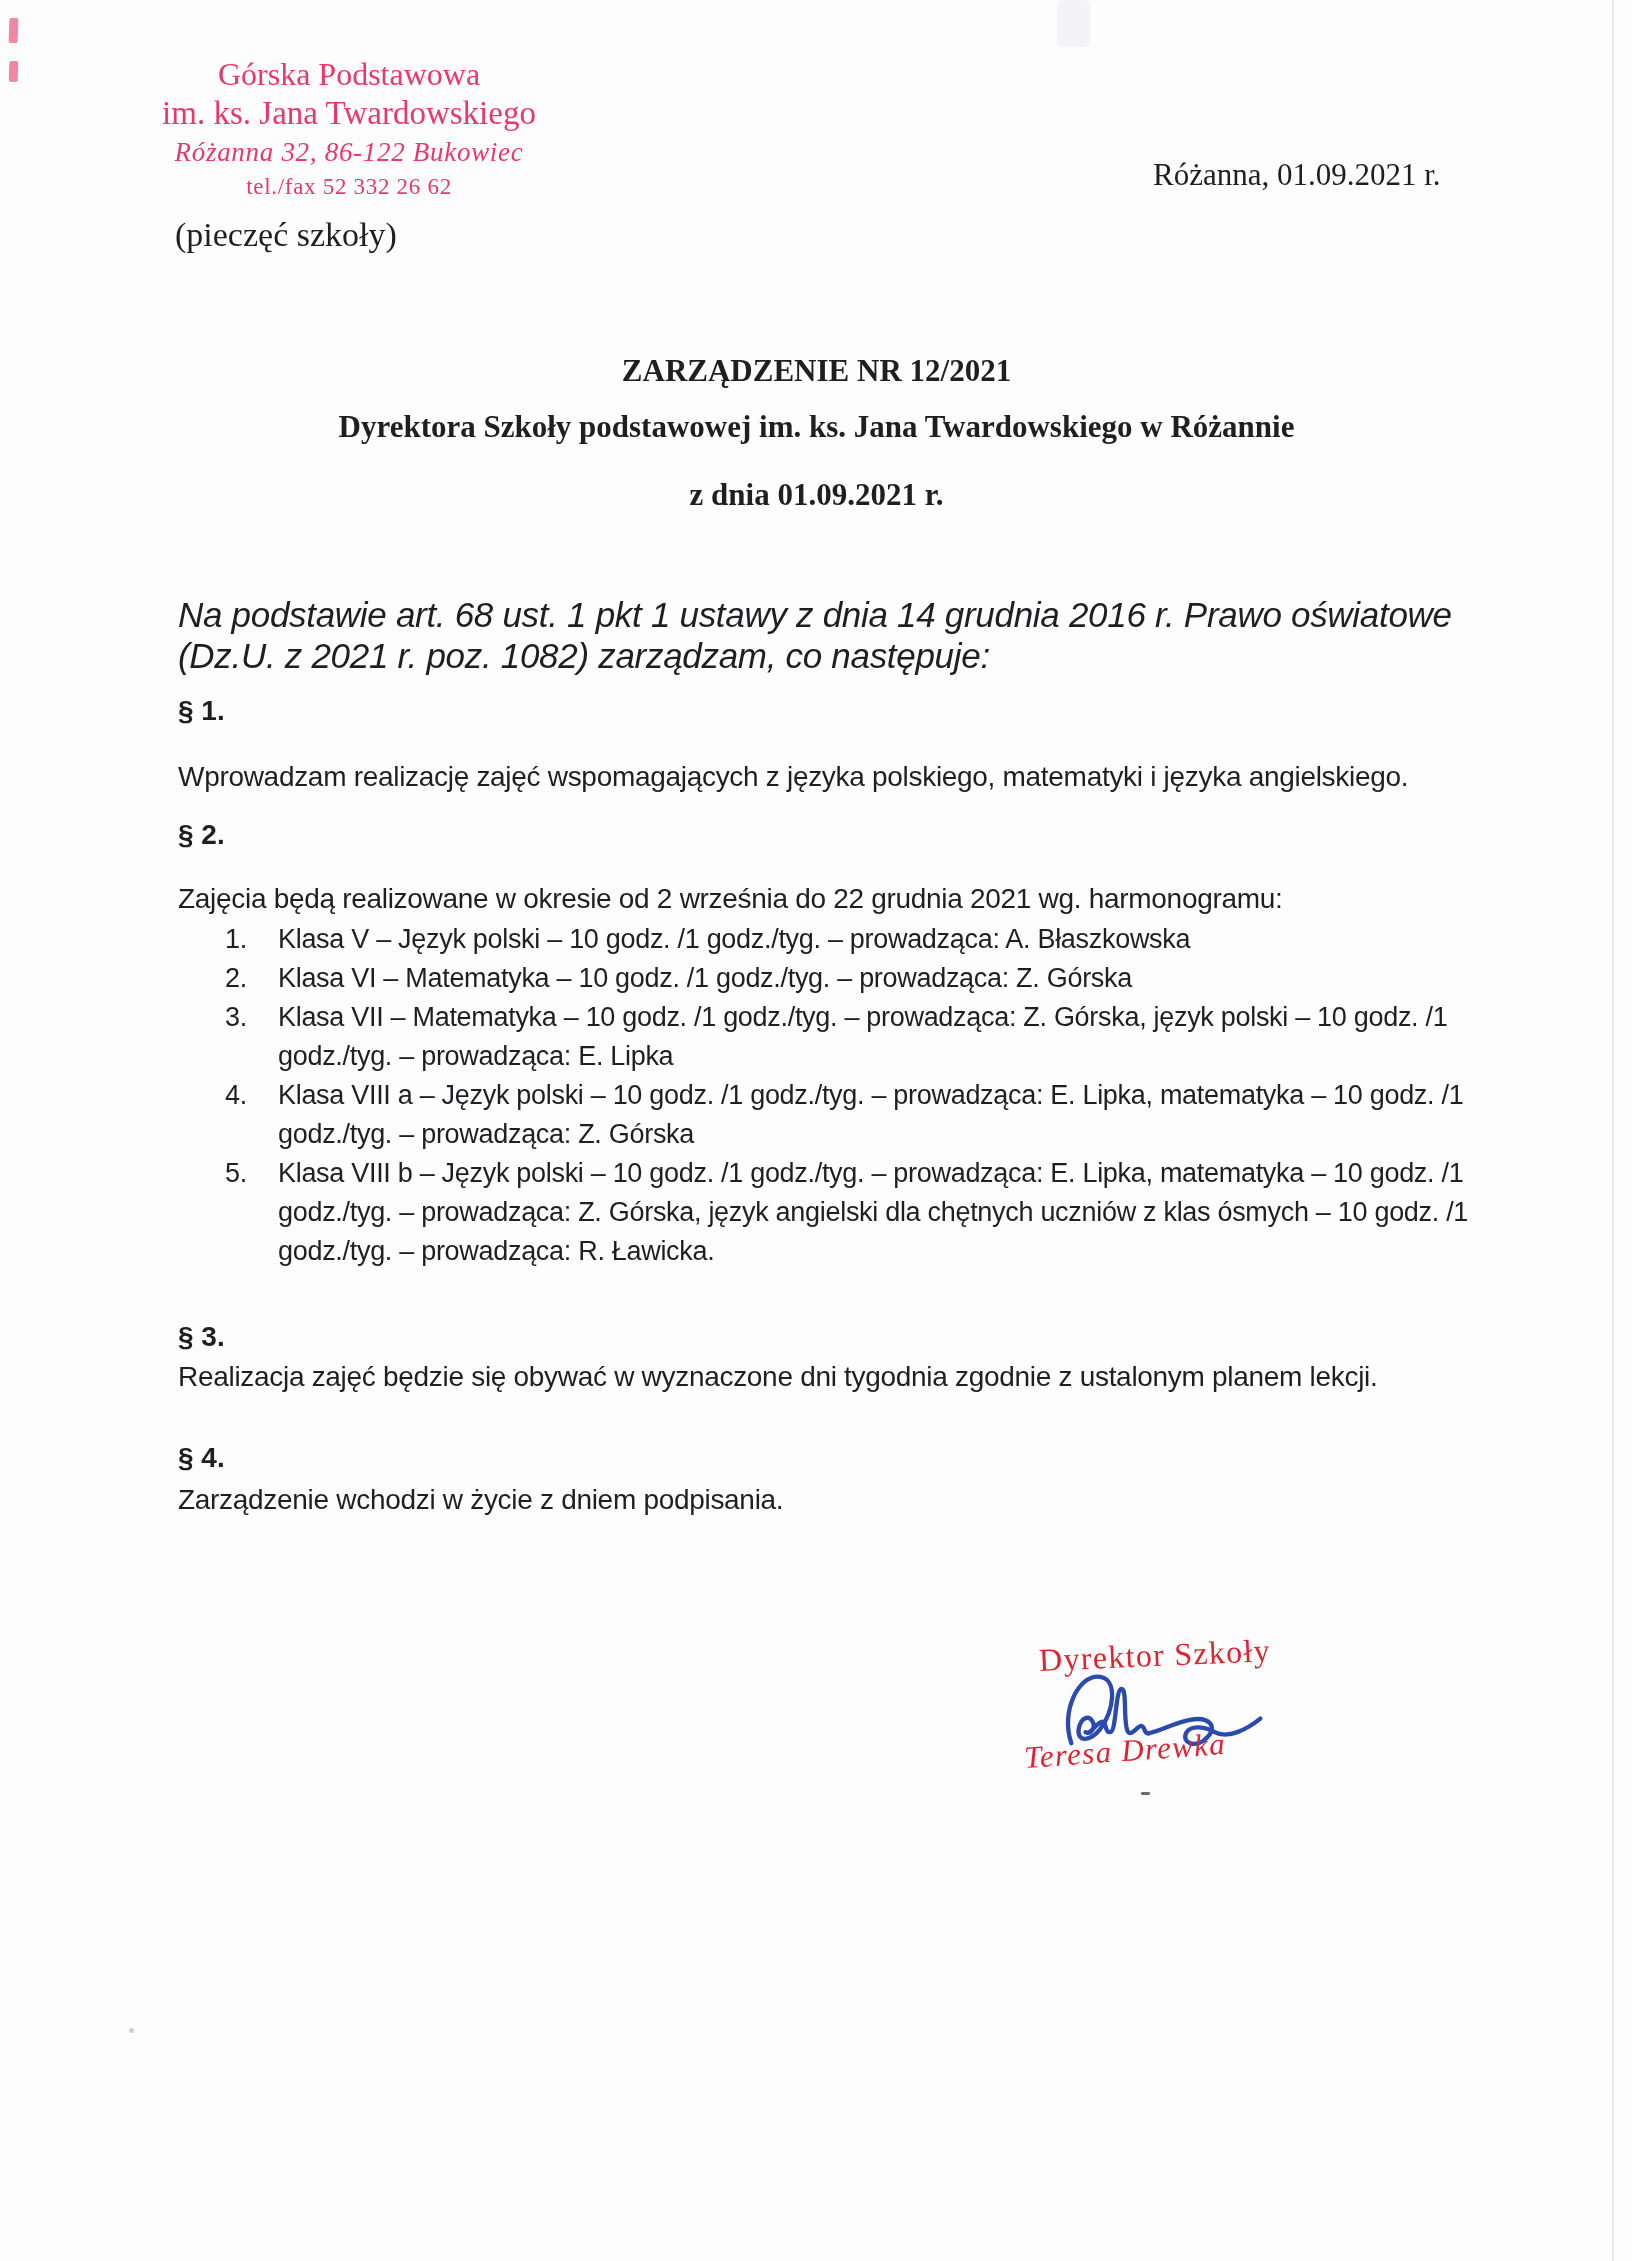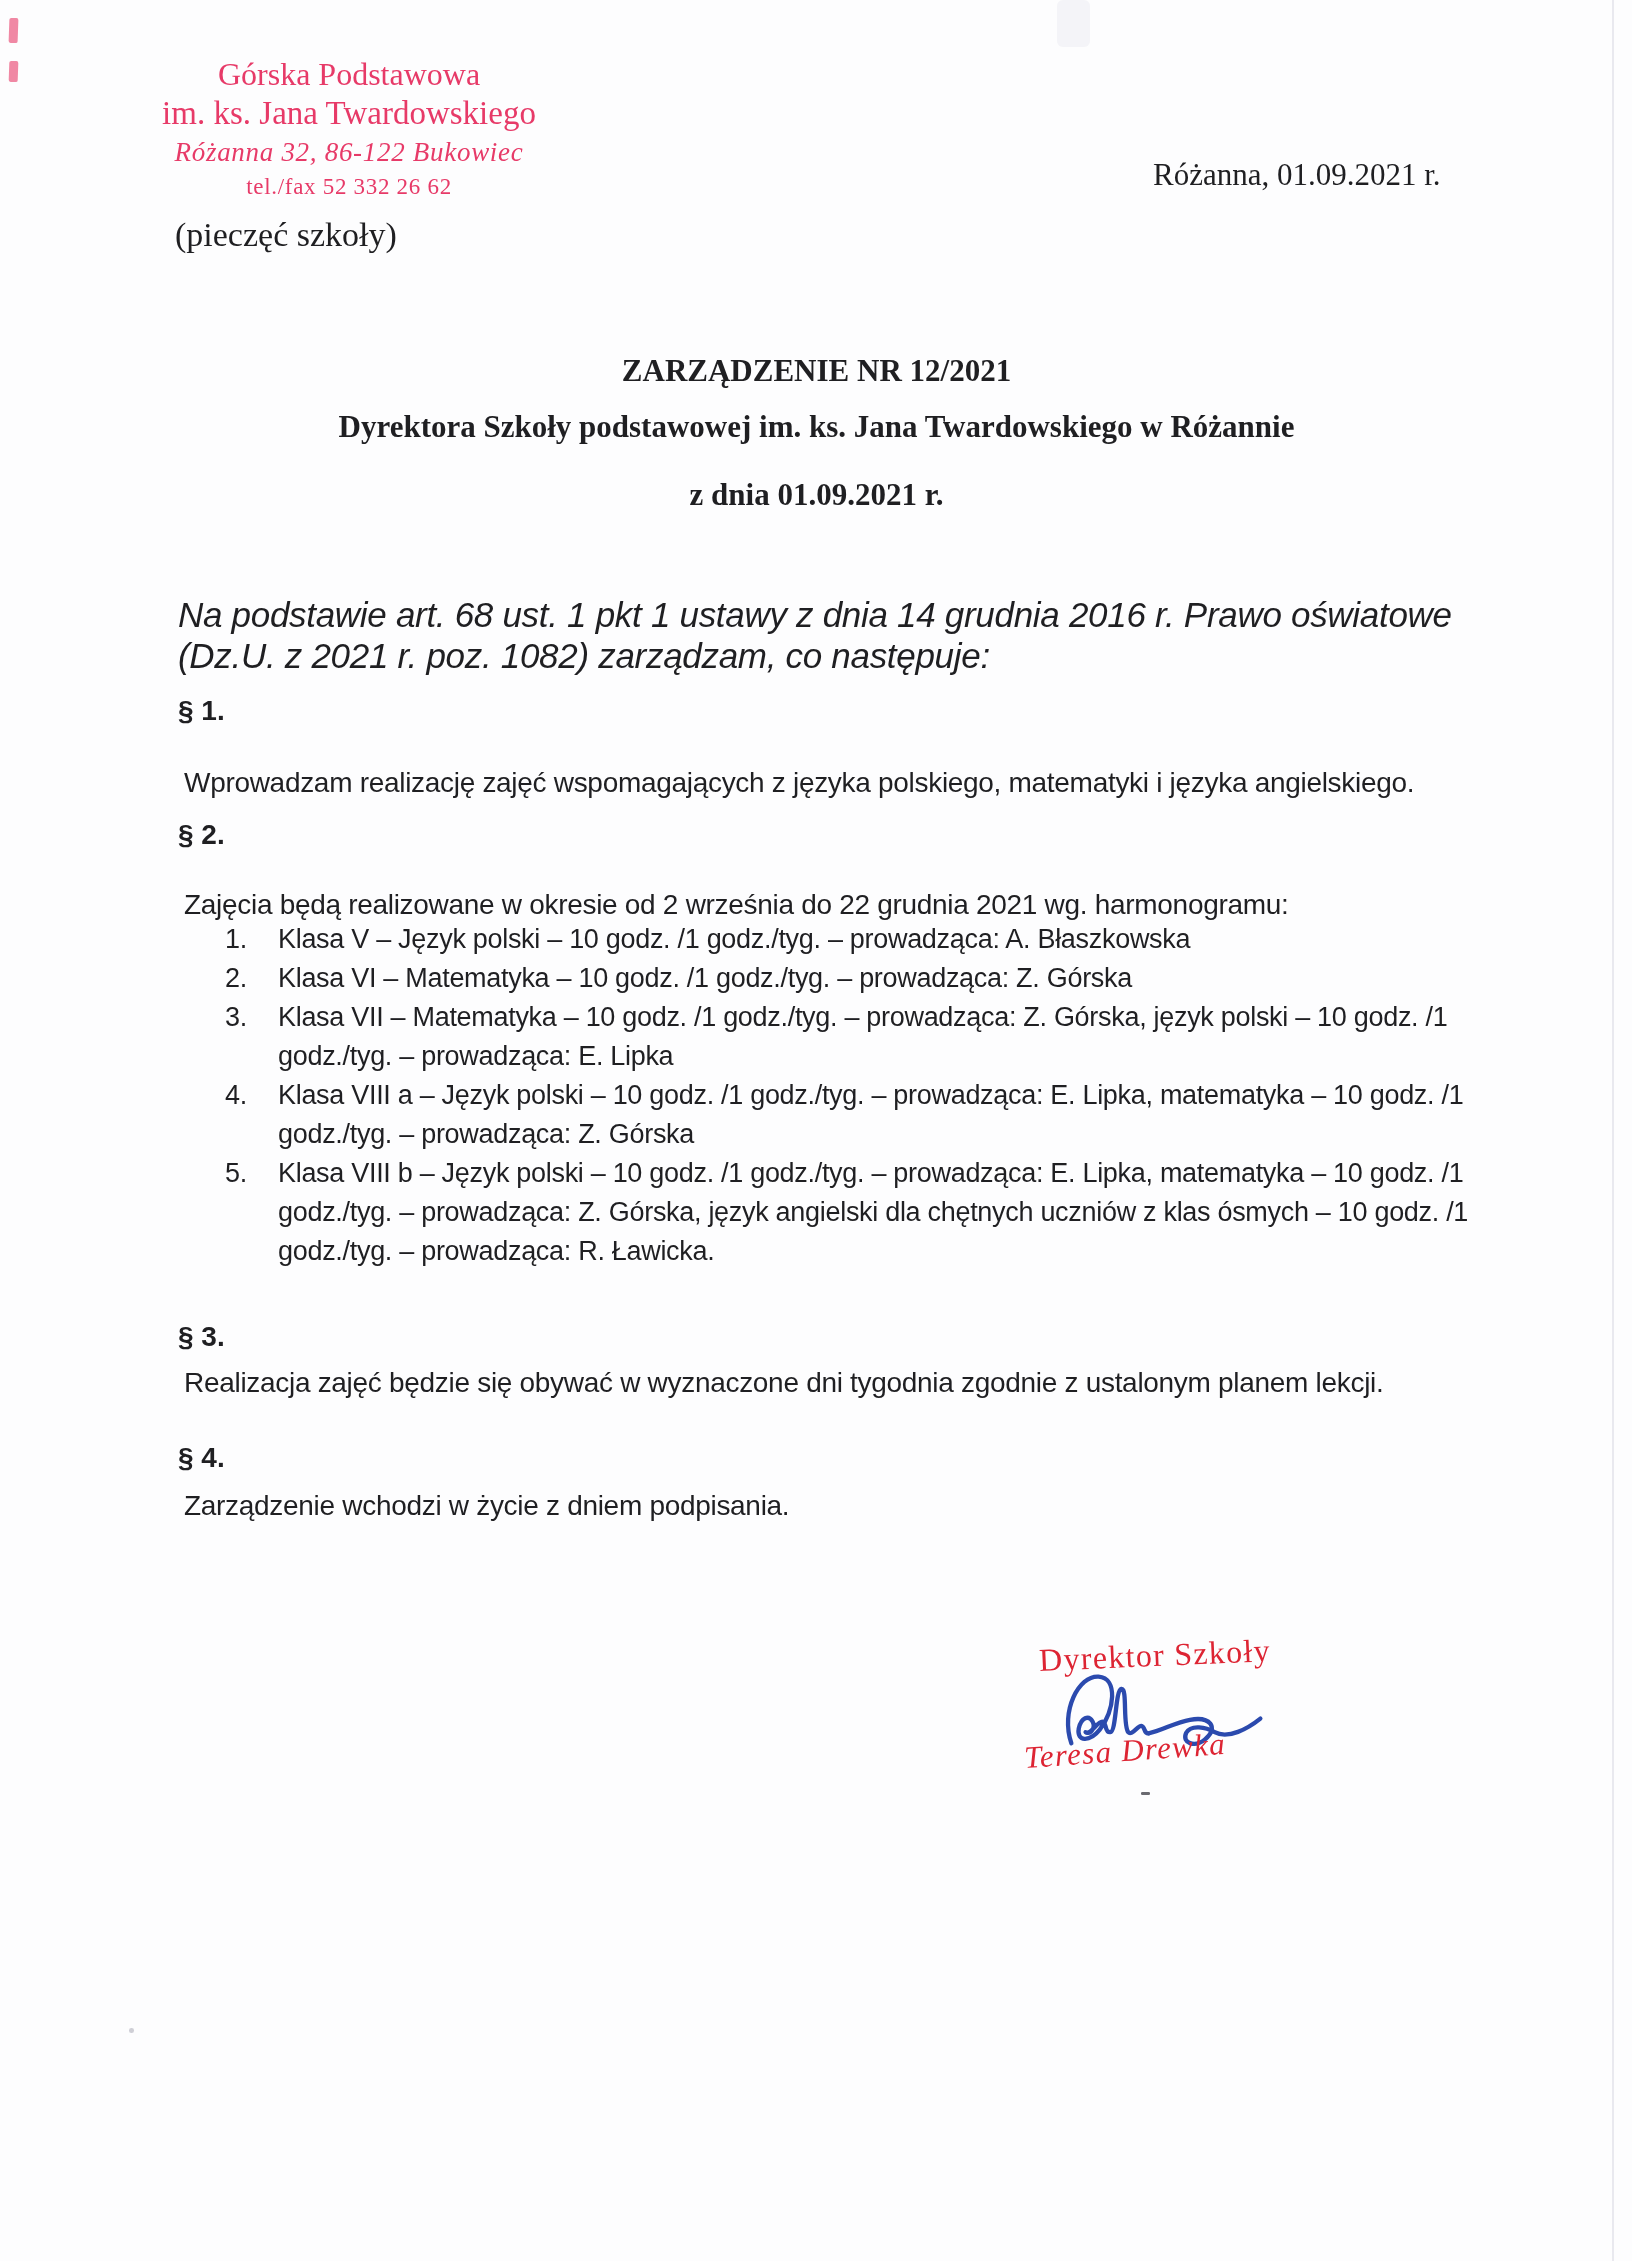--- a/index.html
+++ b/index.html
@@ -37,21 +37,21 @@
   .caption{position:absolute;left:175px;top:216px;font-family:"Liberation Serif",serif;font-size:34px;}
   
   .title{position:absolute;left:0;width:1633px;text-align:center;
     font-family:"Liberation Serif",serif;font-weight:bold;font-size:31px;}
   .t1{top:353px;} .t2{top:409px;} .t3{top:477px;}
   
   .legal{position:absolute;left:178px;top:594px;width:1300px;margin:0;
     font-style:italic;font-size:35px;line-height:41px;letter-spacing:-0.3px;}
   .sec{position:absolute;left:178px;margin:0;font-size:28px;font-weight:bold;}
   .h1pos{top:695px;} .h2pos{top:819px;} .h3pos{top:1321px;} .h4pos{top:1442px;}
-  .body{position:absolute;left:178px;width:1300px;margin:6px;
+  .body{position:absolute;left:178px;width:1300px;margin:0;
     font-size:28px;line-height:41px;letter-spacing:-0.3px;}
   .p1pos{top:756px;} .p2pos{top:878px;} .p3pos{top:1356px;} .p4pos{top:1479px;}
   
   .schedule{position:absolute;left:225px;top:920px;width:1271px;margin:0;padding:0;
     list-style:none;font-size:27px;line-height:39px;letter-spacing:-0.3px;}
   .item{display:flex;align-items:flex-start;}
   .item .num{flex:0 0 53px;width:53px;}
   .item .txt{flex:1;}
   
   .sig{position:absolute;left:1024px;top:1637px;width:309px;height:184px;}

